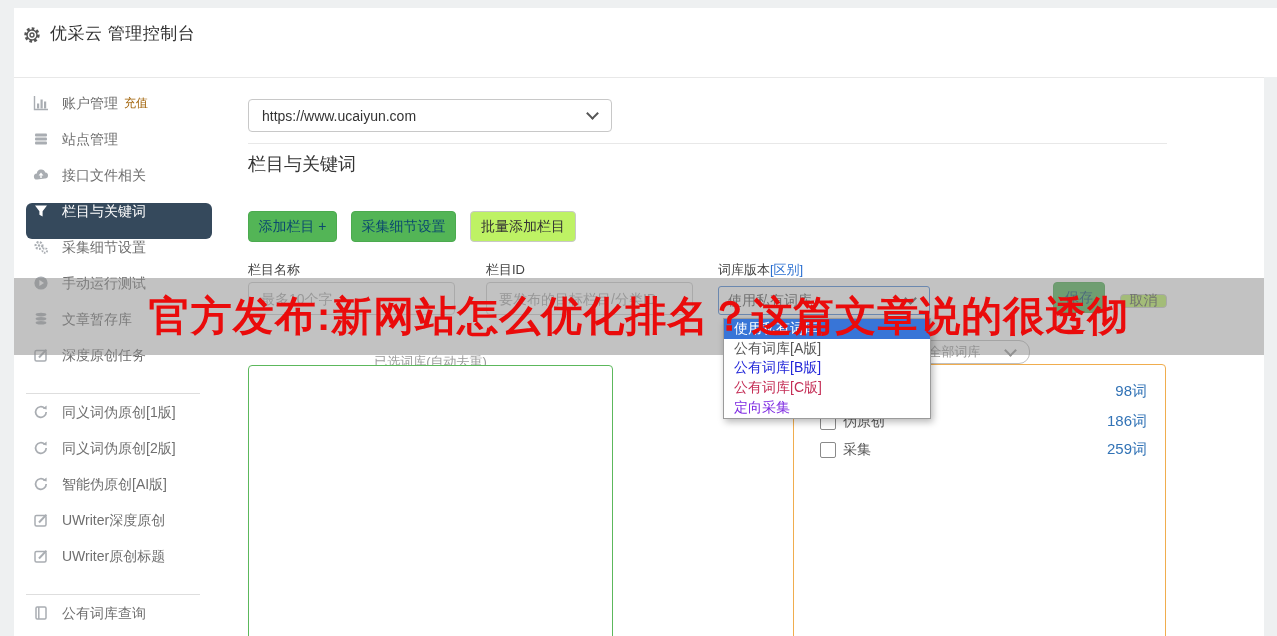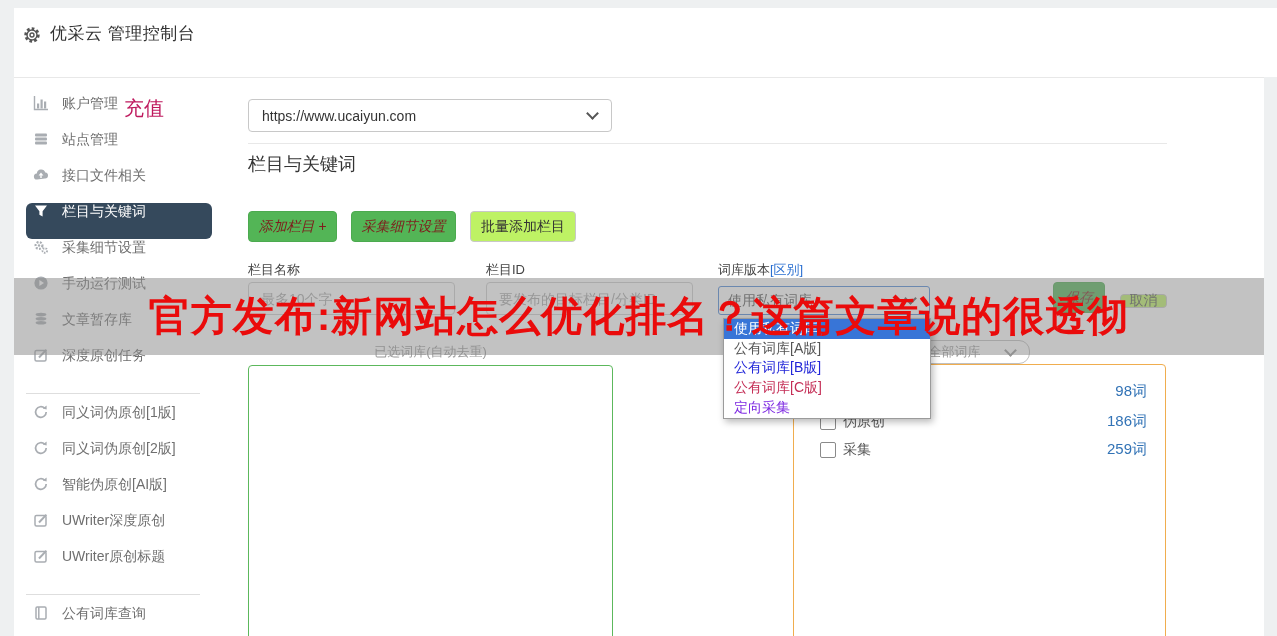--- a/index.html
+++ b/index.html
@@ -15,42 +15,42 @@
   
   .app-header{position:absolute;left:14px;top:8px;width:1250px;height:69px;background:#fff;padding-left:42px;}
   .gear-wrap{position:absolute;left:8px;top:17px;width:20px;height:20px;}
   .app-title{position:absolute;left:36px;top:14px;font-size:17px;color:#333;letter-spacing:.5px;}
 
   
   .sidebar{position:absolute;left:14px;top:95px;width:200px;}
   .nav-item{height:36px;display:flex;margin-left:12px;width:186px;border-radius:6px;padding-left:7px;box-sizing:border-box;cursor:pointer;}
   .nav-item .nico{width:16px;height:16px;display:inline-flex;margin-right:13px;flex:none;}
   .nav-item .nlbl{font-size:14px;color:#6f6f6f;white-space:nowrap;}
-  .nav-item .nbadge{font-size:20px;color:#be185d;margin-left:6px;}
+  .nav-item .nbadge{font-size:12px;color:#a16207;margin-left:6px;}
   .nav-item.active{background:#35495c;}
   .nav-item.active .nlbl{color:#ffffff;}
   .nav-divider{height:1px;background:#dedede;margin:10px 12px 10px 12px;width:174px;}
 
   
   .selbox{position:absolute;box-sizing:border-box;background:#fff;border:1px solid #c8c8c8;border-radius:4px;display:flex;align-items:center;cursor:pointer;}
   .selbox .stext{font-size:14px;color:#333;padding-left:13px;flex:1;white-space:nowrap;overflow:hidden;}
   .chev{width:7px;height:7px;border-right:2px solid #555;border-bottom:2px solid #555;transform:rotate(45deg);margin-right:14px;margin-top:-4px;flex:none;}
   .rule{position:absolute;left:248px;top:143px;width:919px;height:1px;background:#e8e8e8;}
   .page-title{position:absolute;left:248px;top:152px;font-size:18px;color:#333;}
   .btn{position:absolute;box-sizing:border-box;border-radius:4px;font-size:14px;display:flex;align-items:center;justify-content:center;cursor:pointer;white-space:nowrap;}
-  .btn-green{background:#53b556;color:#7f1d1d;border:1px solid #4caa4f;font-style:italic;}
+  .btn-green{background:#53b556;color:#0c4a6e;border:1px solid #4caa4f;}
   .btn-plain{background:#bef264;color:#333;border:1px solid #c8c8c8;}
   .flabel{position:absolute;font-size:13px;color:#444;white-space:nowrap;}
   .flabel .flink{color:#2a6fd1;cursor:pointer;}
   .tinput{position:absolute;box-sizing:border-box;border:1px solid #ccc;border-radius:4px;height:33px;padding:0 12px;font-size:14px;color:#333;background:#fff;font-family:"Liberation Sans","DejaVu Sans",sans-serif;}
   .tinput::placeholder{color:#a8a8a8;}
   .focus-select{border:1px solid #4a86d8;border-radius:3px;}
   .focus-select .stext{color:#555;padding-left:9px;}
 
-  .sel-lib-label{position:absolute;left:248px;top:343px;width:365px;text-align:center;font-size:13px;color:#9a9a9a;}
+  .sel-lib-label{position:absolute;left:248px;top:353px;width:365px;text-align:center;font-size:13px;color:#9a9a9a;}
   .green-box{position:absolute;left:248px;top:365px;width:365px;height:300px;box-sizing:border-box;border:1px solid #5cb85c;border-radius:4px;background:#fff;}
   .orange-panel{position:absolute;left:793px;top:364px;width:373px;height:300px;box-sizing:border-box;border:1px solid #f0ad4e;border-radius:4px;background:#fff;}
   .pill-select{position:absolute;left:913px;top:340px;width:117px;height:24px;box-sizing:border-box;border:1px solid #c0c0c0;border-radius:11px;background:#fff;display:flex;align-items:center;justify-content:center;cursor:pointer;z-index:10;gap:17px;}
   .pill-select .stext{font-size:13px;color:#999;padding:0;flex:none;}
   .pill-select .chev{border-color:#999;margin:-3px 0 0 8px;}
   .wcount{position:absolute;width:70px;text-align:right;font-size:15px;color:#3273b6;white-space:nowrap;}
   .cbx{position:absolute;width:14px;height:14px;border:1.5px solid #8a8a8a;border-radius:2px;background:#fff;cursor:pointer;}
   .cblabel{position:absolute;font-size:14px;color:#555;white-space:nowrap;}
 
   

